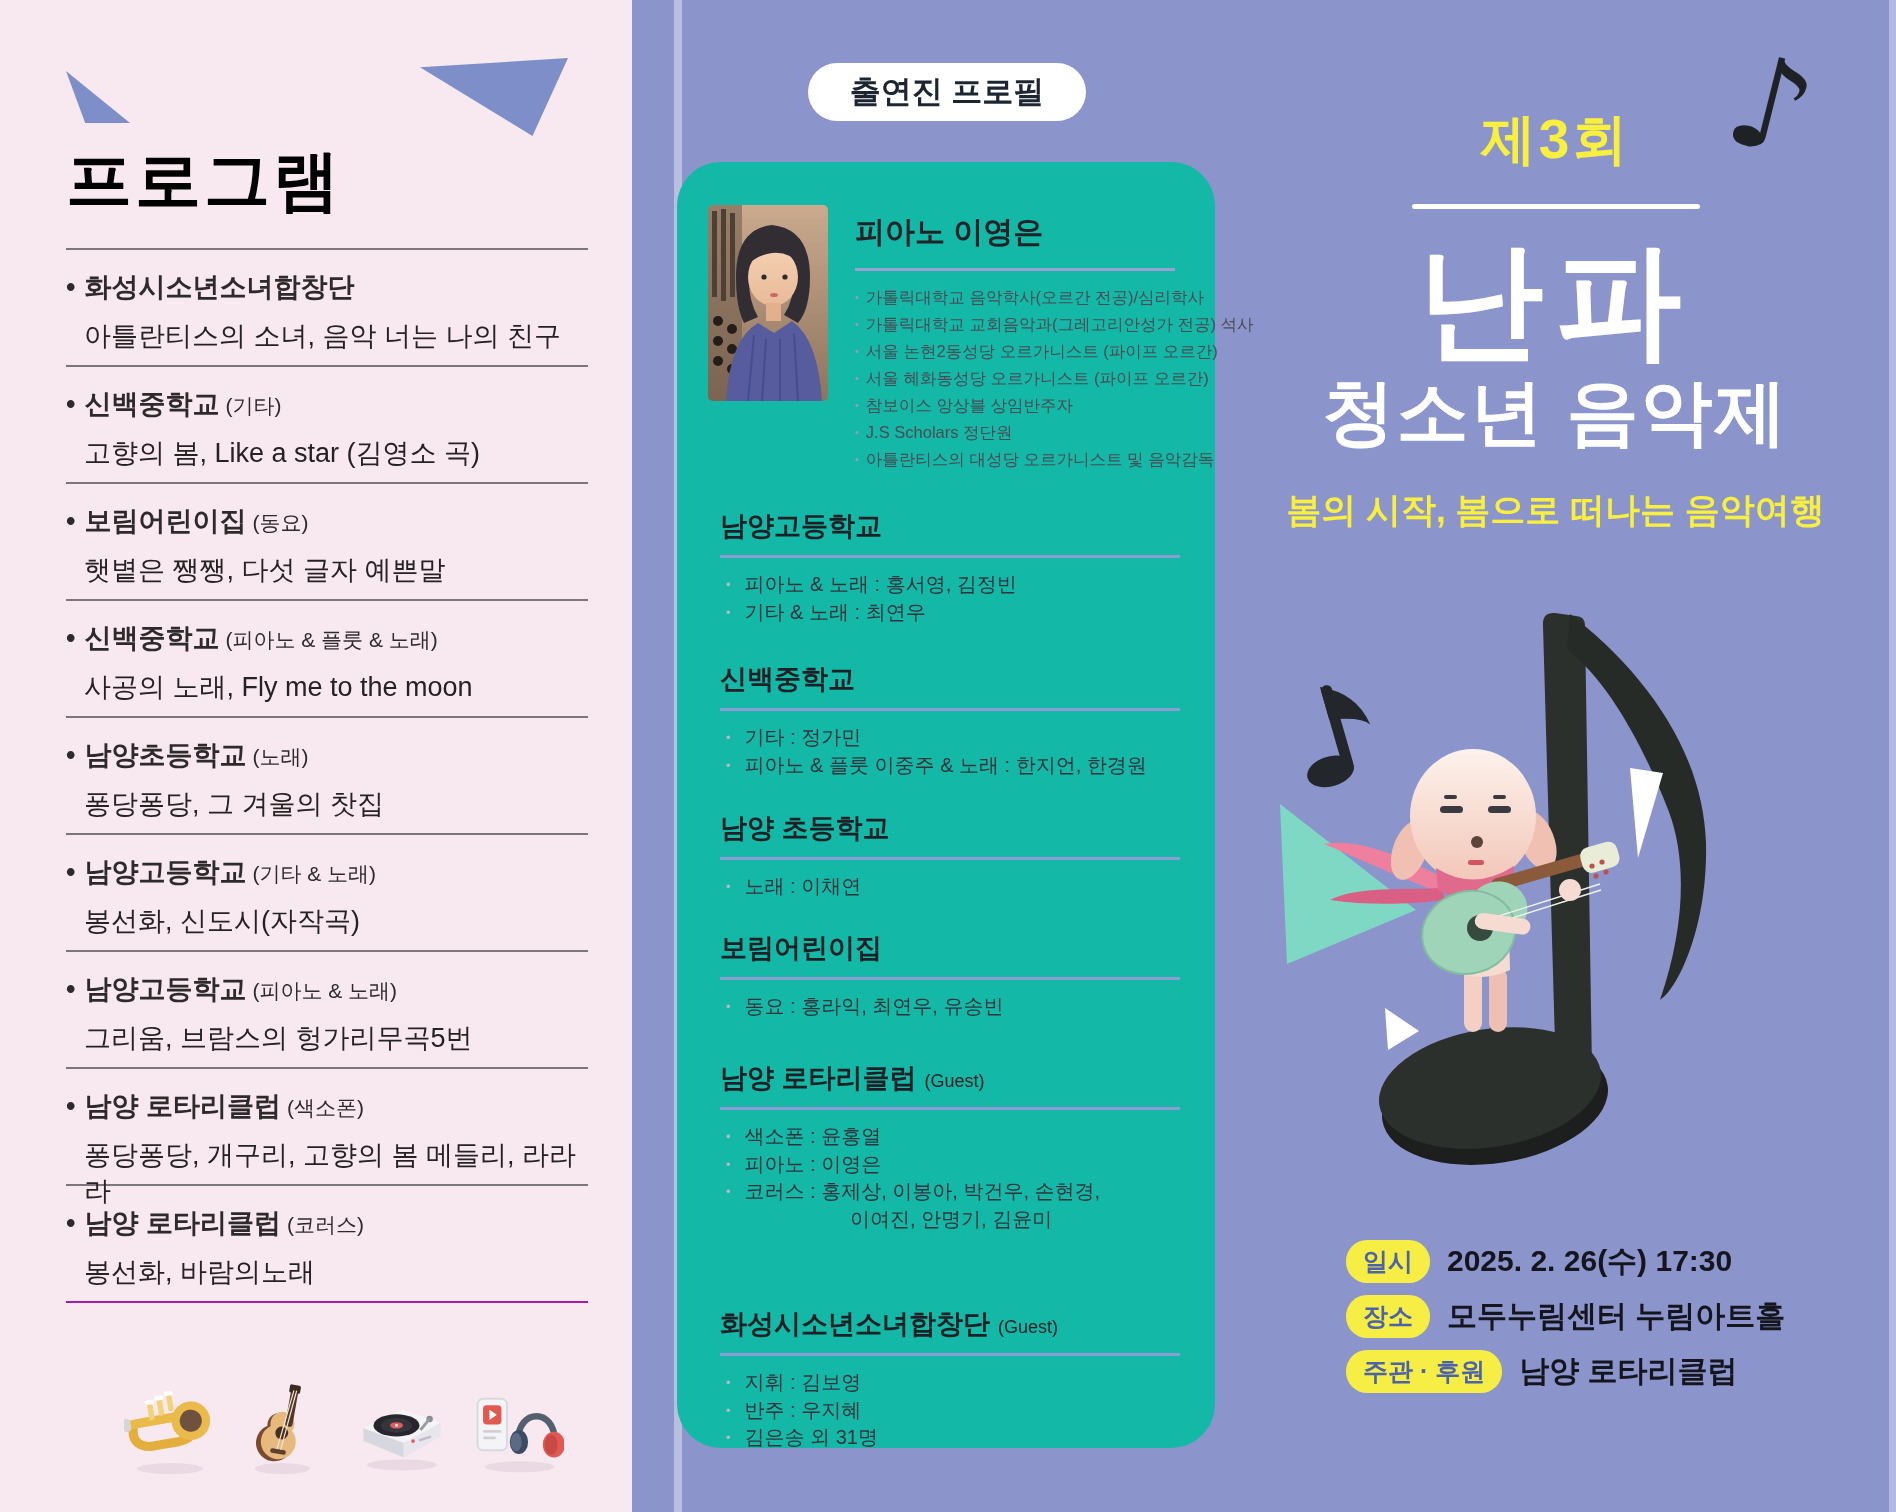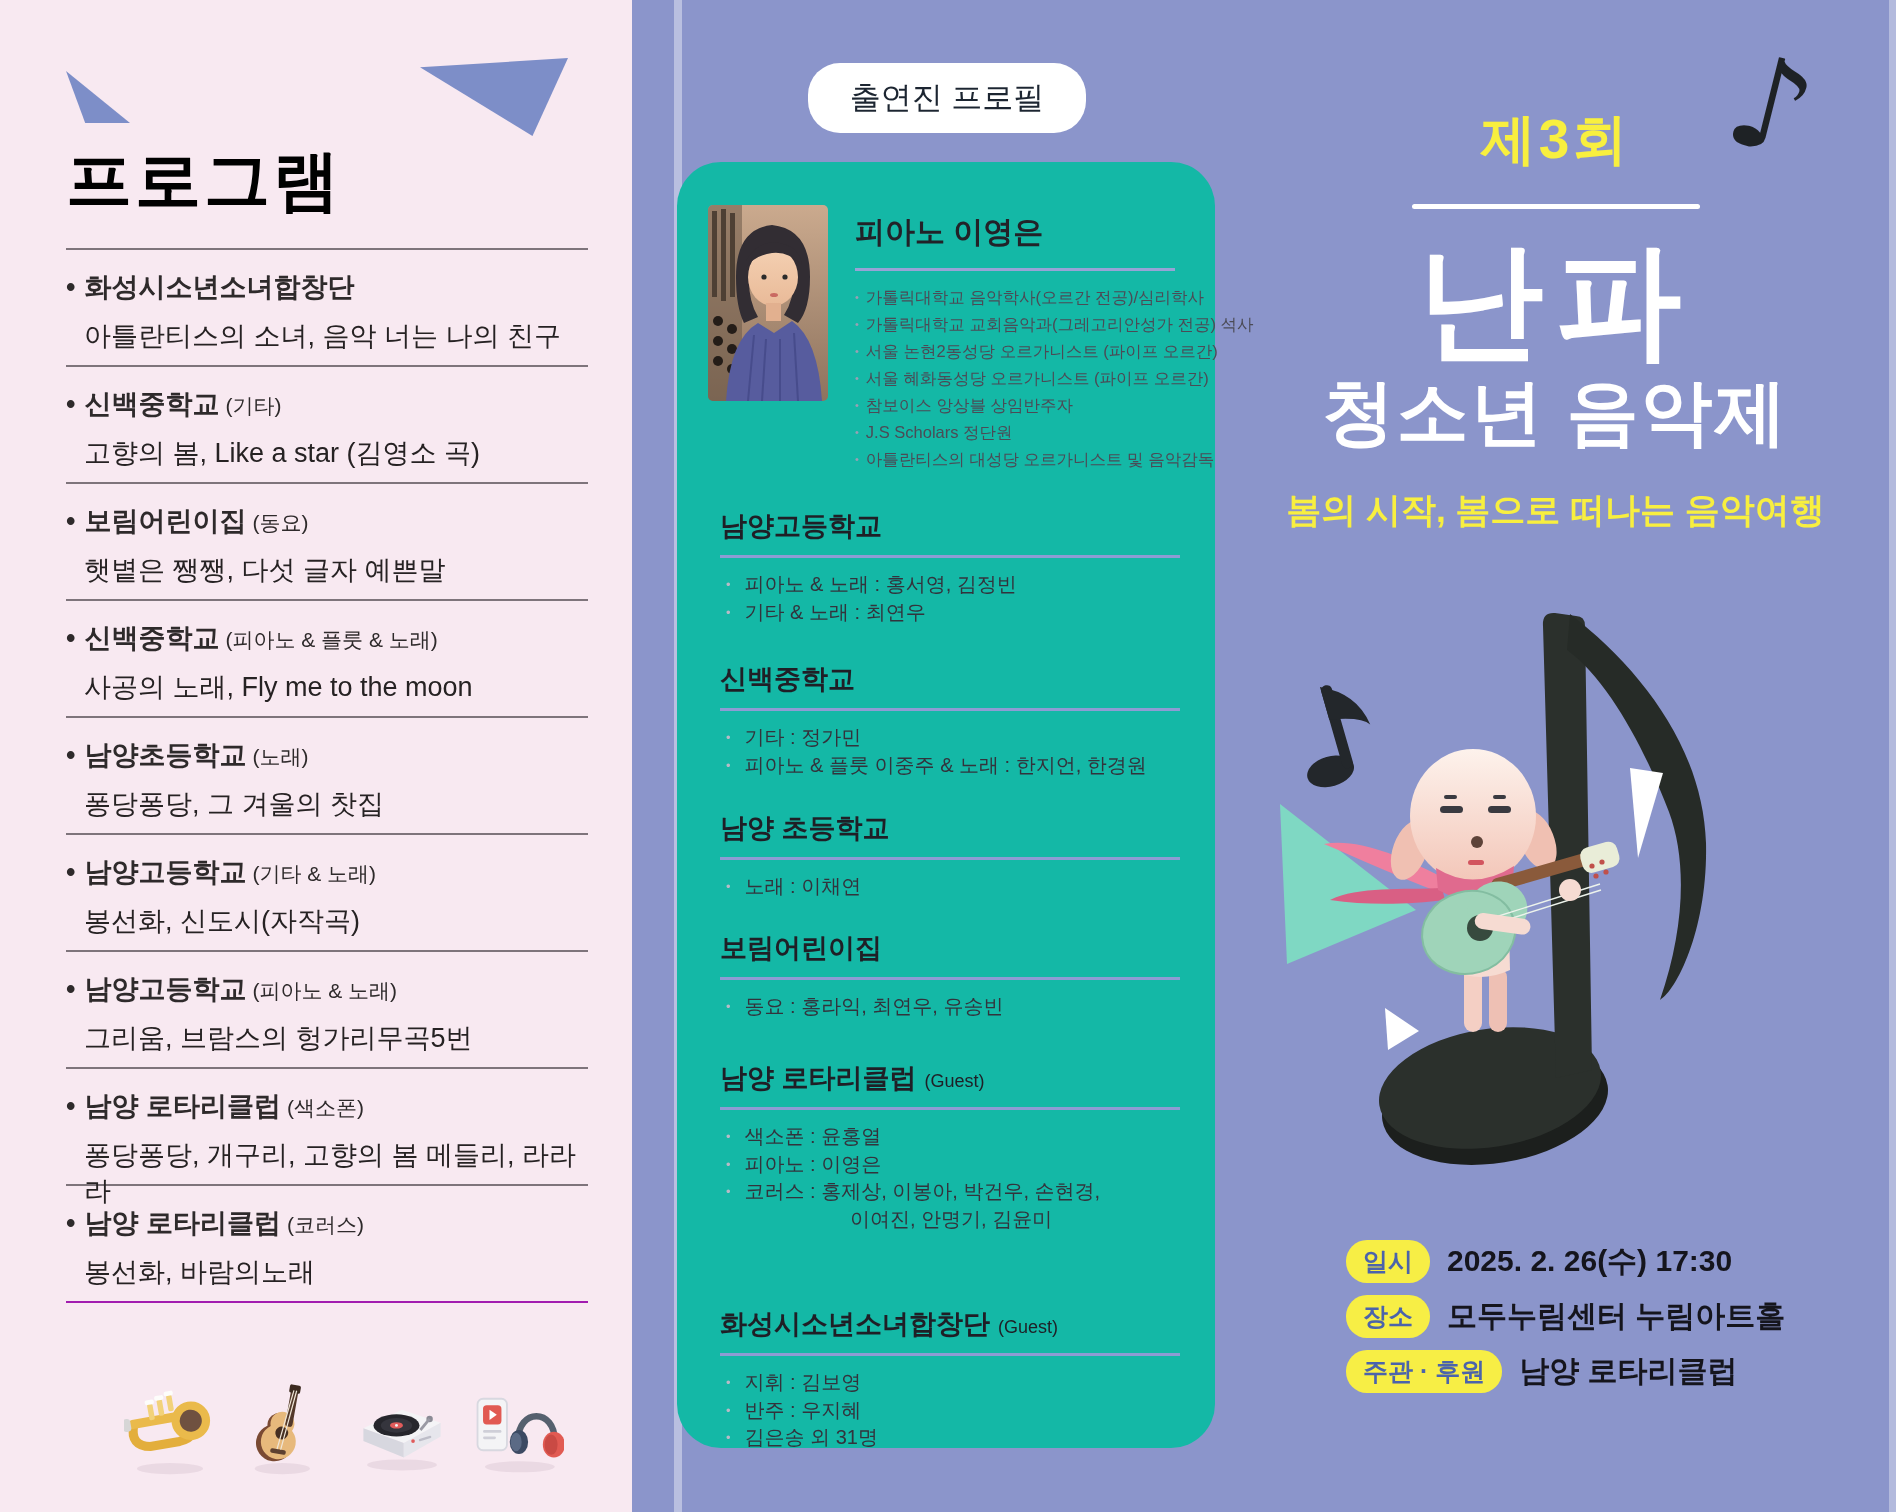--- a/index.html
+++ b/index.html
@@ -26,23 +26,23 @@
 
   .instruments { position:absolute; left:124px; top:1378px; display:flex; gap:24px; }
   .inst { width:92px; height:104px; }
 
   
   .right-area { position:absolute; left:632px; top:0; width:1264px; height:1512px; background:#8b95cb; }
   .fold-left  { position:absolute; left:42px; top:0; width:8px; height:100%; background:rgba(255,255,255,.40); }
   .fold-right { position:absolute; right:0; top:0; width:7px; height:100%; background:rgba(255,255,255,.35); }
 
   
-  .badge { position:absolute; left:176px; top:63px; width:278px; height:70px; background:#ffffff;
+  .badge { position:absolute; left:176px; top:63px; width:278px; height:58px; background:#ffffff;
            border-radius:32px; display:flex; align-items:center; justify-content:center;
-           font-size:31px; font-weight:400; color:#1c2531; }
+           font-size:31px; font-weight:700; color:#1c2531; }
   .card { position:absolute; left:45px; top:162px; width:538px; height:1286px; background:#14b8a6;
           border-radius:44px; }
   .photo { position:absolute; left:31px; top:43px; width:120px; height:196px; border-radius:5px; overflow:hidden; }
   .profile-info { position:absolute; left:178px; top:50px; width:324px; }
   .profile-info h2 { font-size:30px; font-weight:700; color:#222228; }
   .p-rule { margin-top:15px; height:3px; background:#97a3d6; width:320px; }
   .profile-info ul { list-style:none; margin-top:13px; }
   .profile-info li { font-size:16.5px; line-height:27px; color:#4b4b56; white-space:nowrap; }
   .profile-info li::before { content:"•"; color:#9aa0b4; font-size:11px; margin-right:7px; vertical-align:2px; }
 

